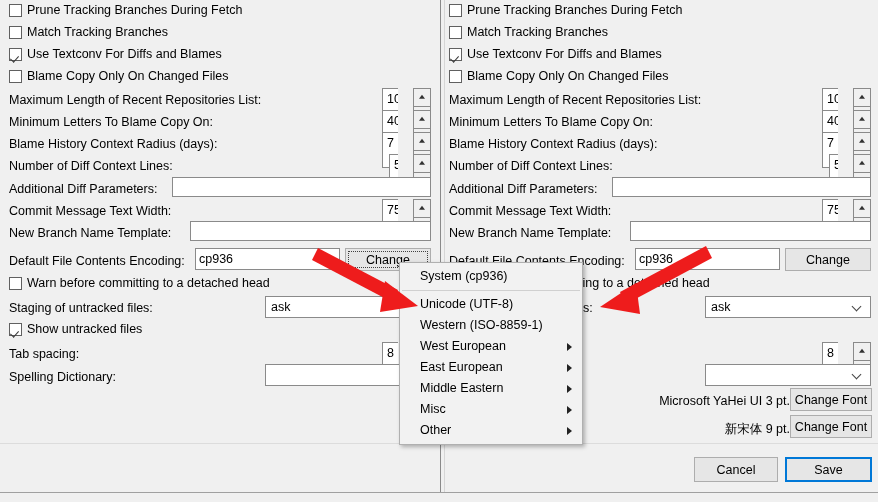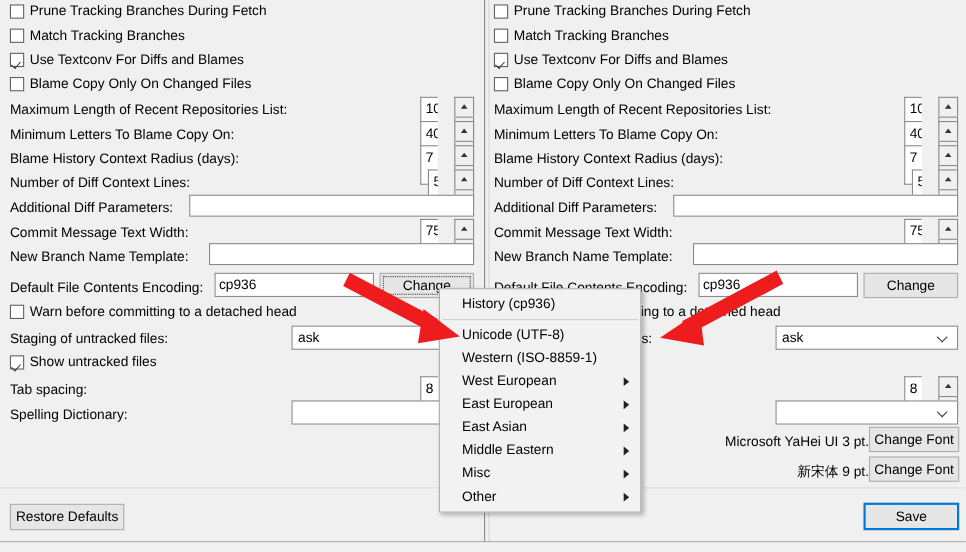--- a/index.html
+++ b/index.html
@@ -153,21 +153,20 @@
         <div class="dn"></div>
       </div>
   </div>
 
   <div class="rowlbl" style="left:9px;top:369px;">Spelling Dictionary:</div>
   <div class="combo" style="left:265px;top:364px;width:166px;">
     <span></span>
     <span class="chev"></span>
   </div>
 
-  <div class="btn" style="left:9px;top:458px;width:104px;height:24px;">Restore Defaults</div>
 </div>
 
 <div class="panel" id="right-panel">
 
   <div class="cb" style="left:9px;top:4px;"></div>
   <div class="rowlbl" style="left:27px;top:2px;">Prune Tracking Branches During Fetch</div>
 
   <div class="cb" style="left:9px;top:26px;"></div>
   <div class="rowlbl" style="left:27px;top:24px;">Match Tracking Branches</div>
 
@@ -258,50 +257,47 @@
     <span></span>
     <span class="chev"></span>
   </div>
 
   <div class="fontlbl" style="left:150px;top:394px;width:200px;">Microsoft YaHei UI 3 pt.</div>
   <div class="btn" style="left:350px;top:388px;width:82px;height:23px;">Change Font</div>
 
   <div class="fontlbl" style="left:150px;top:421px;width:200px;">新宋体 9 pt.</div>
   <div class="btn" style="left:350px;top:415px;width:82px;height:23px;">Change Font</div>
 
+  <div class="btn" style="left:254px;top:457px;width:84px;height:25px;">Cancel</div>
   <div class="btn default" style="left:345px;top:457px;width:87px;height:25px;">Save</div>
 </div>
 
 <div class="divider"></div>
 <div class="botsep"></div>
 <div class="botline"></div>
 <div class="botbar"></div>
 
 <div id="encoding-menu">
   <div class="pad"></div>
   <div class="mi">
-    <span>History (cp936)</span>
+    <span>System (cp936)</span>
   </div>
   <div class="sep"></div>
   <div class="mi">
     <span>Unicode (UTF-8)</span>
   </div>
   <div class="mi">
     <span>Western (ISO-8859-1)</span>
   </div>
   <div class="mi">
     <span>West European</span>
     <span class="arrow"></span>
   </div>
   <div class="mi">
     <span>East European</span>
-    <span class="arrow"></span>
-  </div>
-  <div class="mi">
-    <span>East Asian</span>
     <span class="arrow"></span>
   </div>
   <div class="mi">
     <span>Middle Eastern</span>
     <span class="arrow"></span>
   </div>
   <div class="mi">
     <span>Misc</span>
     <span class="arrow"></span>
   </div>

